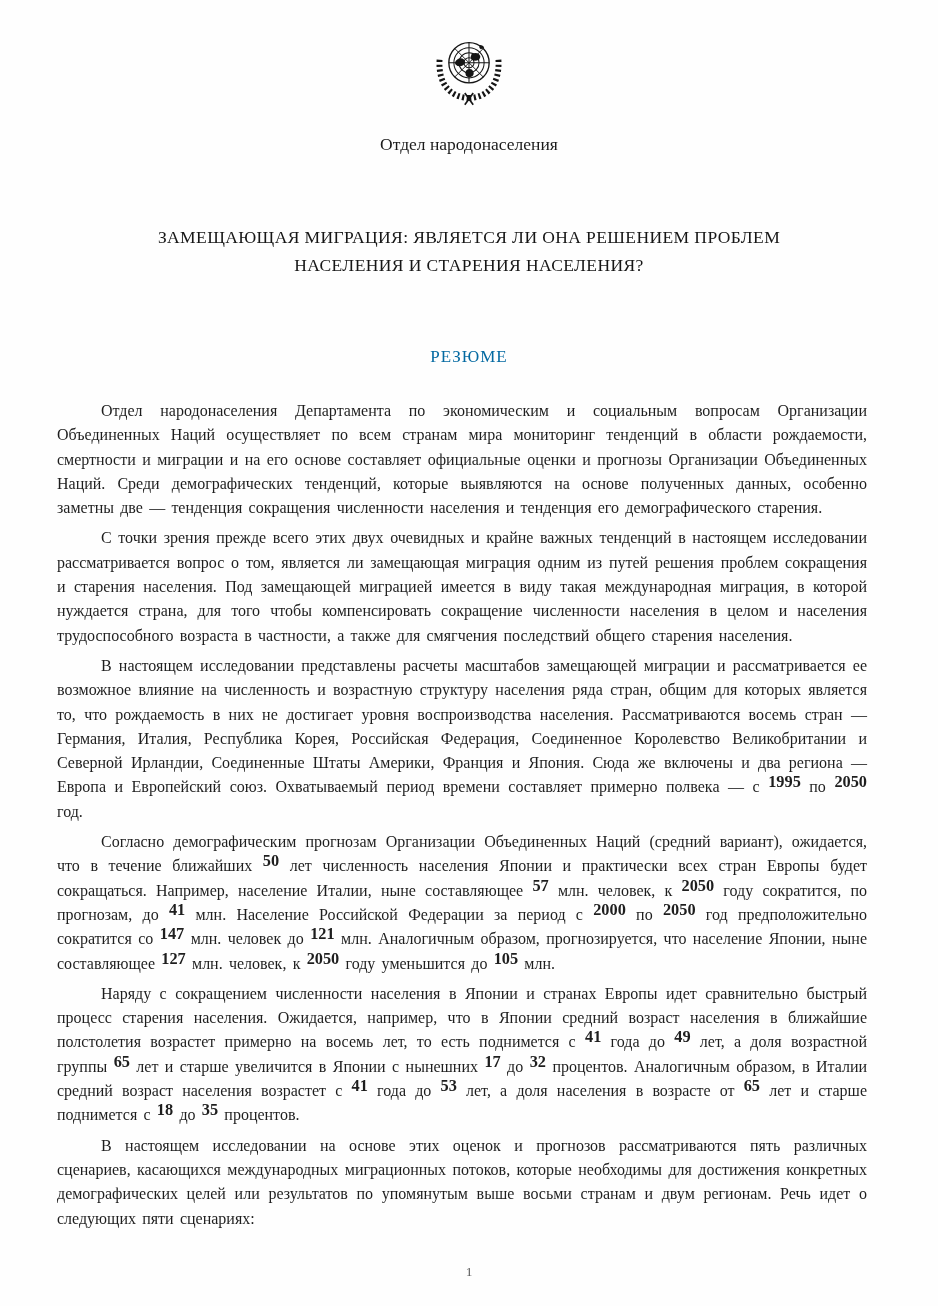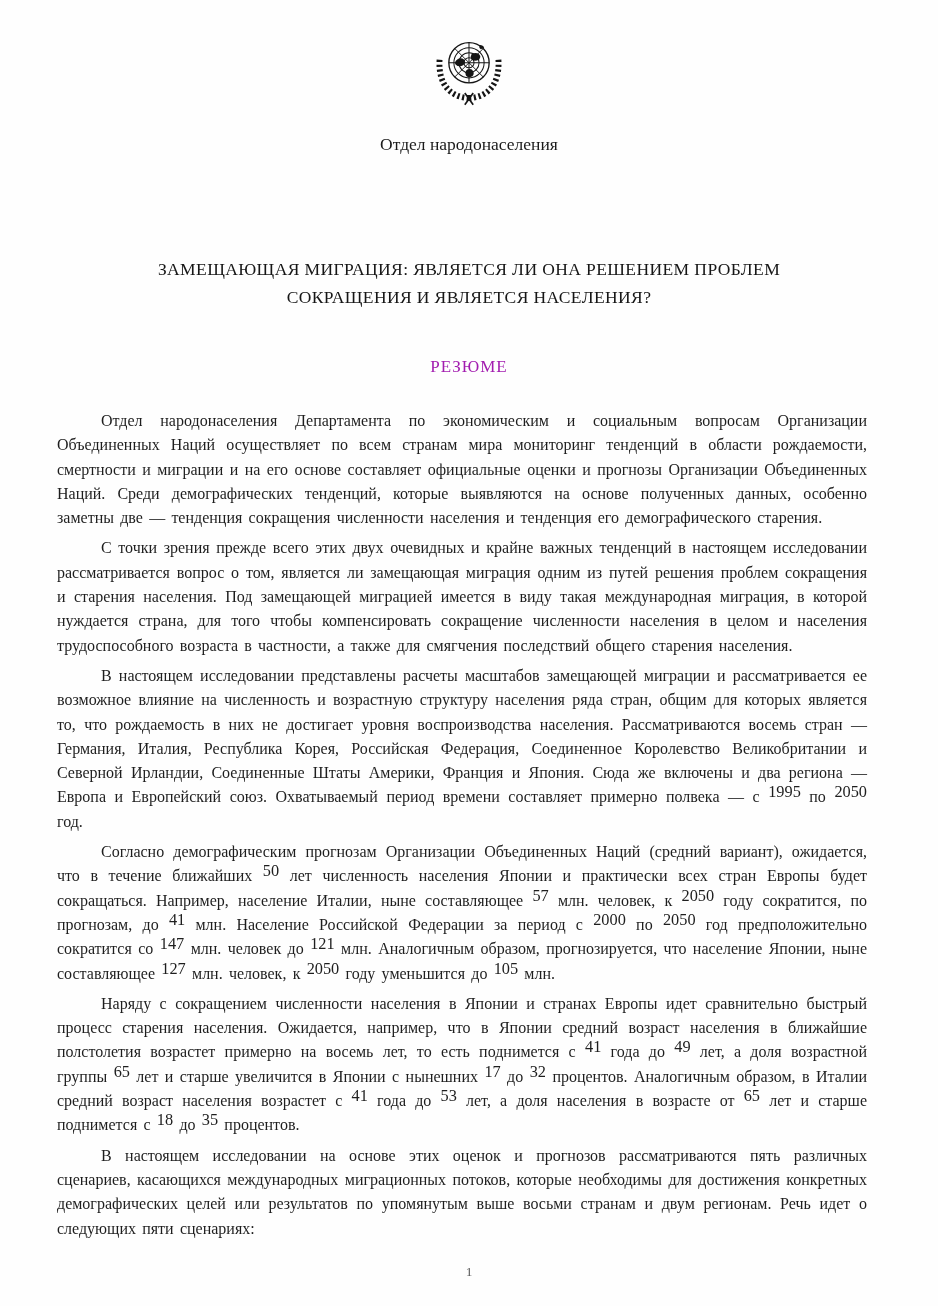--- a/index.html
+++ b/index.html
@@ -23,52 +23,53 @@
   }
   .emblem-wrap svg { display: inline-block; }
   .org-block {
     margin-top: 18px;
     text-align: center;
     font-size: 17.5px;
     line-height: 25px;
     color: #1b1b1b;
   }
   .doc-title {
-    margin-top: 98px;
+    margin-top: 66px;
     text-align: center;
     font-size: 17.5px;
     line-height: 28px;
     letter-spacing: 0.4px;
     color: #161616;
   }
   .section-heading {
-    margin-top: 46px;
+    margin-top: 68px;
     text-align: center;
     font-size: 17px;
     letter-spacing: 1px;
-    color: #a21caf;
+    color: #0369a1;
   }
   .body-text {
     margin-top: 32px;
     padding: 0 55px 0 57px;
   }
   .body-text p {
     margin: 0 16px 6px 0;
     font-size: 16px;
     line-height: 24.3px;
     text-align: justify;
     text-indent: 44px;
     word-spacing: 0.14em;
     color: #1e1e1e;
   }
   
   .num {
     position: relative;
     top: -5px;
     font-size: 1.02em;
+    font-weight: bold;
   }
   .page-footer {
     position: absolute;
     left: 0;
     right: 0;
     bottom: 26px;
     text-align: center;
     font-size: 13.5px;
     color: #5d5d5d;
   }
@@ -101,21 +102,21 @@
       <path d="M55,84 L45,70" stroke-width="2"></path>
     </svg>
   </div>
 
   <div class="org-block">
     <div>Отдел народонаселения</div>
   </div>
 
   <div class="doc-title">
     <div>ЗАМЕЩАЮЩАЯ МИГРАЦИЯ: ЯВЛЯЕТСЯ ЛИ ОНА РЕШЕНИЕМ ПРОБЛЕМ</div>
-    <div>СОКРАЩЕНИЯ И ЯВЛЯЕТСЯ НАСЕЛЕНИЯ?</div>
+    <div>НАСЕЛЕНИЯ И СТАРЕНИЯ НАСЕЛЕНИЯ?</div>
   </div>
 
   <div class="section-heading">РЕЗЮМЕ</div>
 
   <div class="body-text">
     <p>Отдел народонаселения Департамента по экономическим и социальным вопросам Организации Объединенных Наций осуществляет по всем странам мира мониторинг тенденций в области рождаемости, смертности и миграции и на его основе составляет официальные оценки и прогнозы Организации Объединенных Наций. Среди демографических тенденций, которые выявляются на основе полученных данных, особенно заметны две — тенденция сокращения численности населения и тенденция его демографического старения.</p>
     <p>С точки зрения прежде всего этих двух очевидных и крайне важных тенденций в настоящем исследовании рассматривается вопрос о том, является ли замещающая миграция одним из путей решения проблем сокращения и старения населения. Под замещающей миграцией имеется в виду такая международная миграция, в которой нуждается страна, для того чтобы компенсировать сокращение численности населения в целом и населения трудоспособного возраста в частности, а также для смягчения последствий общего старения населения.</p>
     <p>В настоящем исследовании представлены расчеты масштабов замещающей миграции и рассматривается ее возможное влияние на численность и возрастную структуру населения ряда стран, общим для которых является то, что рождаемость в них не достигает уровня воспроизводства населения. Рассматриваются восемь стран — Германия, Италия, Республика Корея, Российская Федерация, Соединенное Королевство Великобритании и Северной Ирландии, Соединенные Штаты Америки, Франция и Япония. Сюда же включены и два региона — Европа и Европейский союз. Охватываемый период времени составляет примерно полвека — с <span class="num">1995</span> по <span class="num">2050</span> год.</p>
     <p>Согласно демографическим прогнозам Организации Объединенных Наций (средний вариант), ожидается, что в течение ближайших <span class="num">50</span> лет численность населения Японии и практически всех стран Европы будет сокращаться. Например, население Италии, ныне составляющее <span class="num">57</span> млн. человек, к <span class="num">2050</span> году сократится, по прогнозам, до <span class="num">41</span> млн. Население Российской Федерации за период с <span class="num">2000</span> по <span class="num">2050</span> год предположительно сократится со <span class="num">147</span> млн. человек до <span class="num">121</span> млн. Аналогичным образом, прогнозируется, что население Японии, ныне составляющее <span class="num">127</span> млн. человек, к <span class="num">2050</span> году уменьшится до <span class="num">105</span> млн.</p>
     <p>Наряду с сокращением численности населения в Японии и странах Европы идет сравнительно быстрый процесс старения населения. Ожидается, например, что в Японии средний возраст населения в ближайшие полстолетия возрастет примерно на восемь лет, то есть поднимется с <span class="num">41</span> года до <span class="num">49</span> лет, а доля возрастной группы <span class="num">65</span> лет и старше увеличится в Японии с нынешних <span class="num">17</span> до <span class="num">32</span> процентов. Аналогичным образом, в Италии средний возраст населения возрастет с <span class="num">41</span> года до <span class="num">53</span> лет, а доля населения в возрасте от <span class="num">65</span> лет и старше поднимется с <span class="num">18</span> до <span class="num">35</span> процентов.</p>

